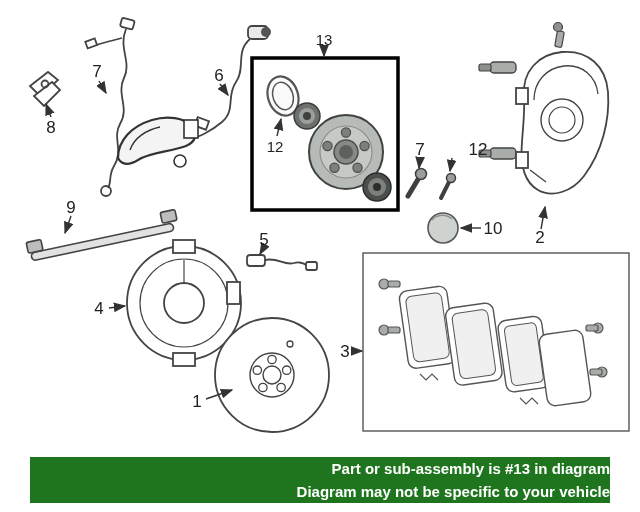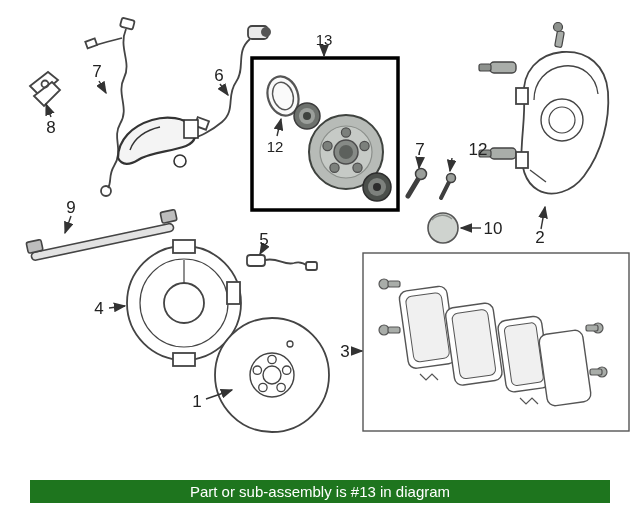--- a/index.html
+++ b/index.html
@@ -13,22 +13,23 @@
   .part-label{
     position:absolute;transform:translate(-50%,-50%);
     font-size:17px;color:#222;font-weight:400;line-height:1;
     user-select:none;white-space:nowrap;
   }
   .part-label.big{font-size:15px;}
   .banner{
     position:absolute;left:30px;right:30px;bottom:9px;
     background:var(--banner-bg,#1e751e);
     color:var(--banner-text,#fff);
-    text-align:center;font-size:15px;line-height:23px;
+    text-align:right;font-size:15px;line-height:23px;
     padding:0;
+    font-weight:bold;
   }
 </style>
 </head>
 <body>
 
 <div class="stage">
 
   <svg class="drawing" width="640" height="452" viewBox="0 0 640 452">
     <defs>
       <marker id="arr" markerWidth="9" markerHeight="7" refX="8" refY="3.5" orient="auto">
@@ -216,15 +217,16 @@
   <div class="part-label" style="left:51px;top:127px">8</div>
   <div class="part-label" style="left:71px;top:207px">9</div>
   <div class="part-label" style="left:493px;top:228px">10</div>
   <div class="part-label" style="left:420px;top:149px">7</div>
   <div class="part-label" style="left:478px;top:149px">12</div>
   <div class="part-label big" style="left:324px;top:39px">13</div>
   <div class="part-label big" style="left:275px;top:146px">12</div>
 
   <div class="banner">
     <div>Part or sub-assembly is #13 in diagram</div>
+    <div>Diagram may not be specific to your vehicle</div>
   </div>
 
 </div>
 
 </body></html>

